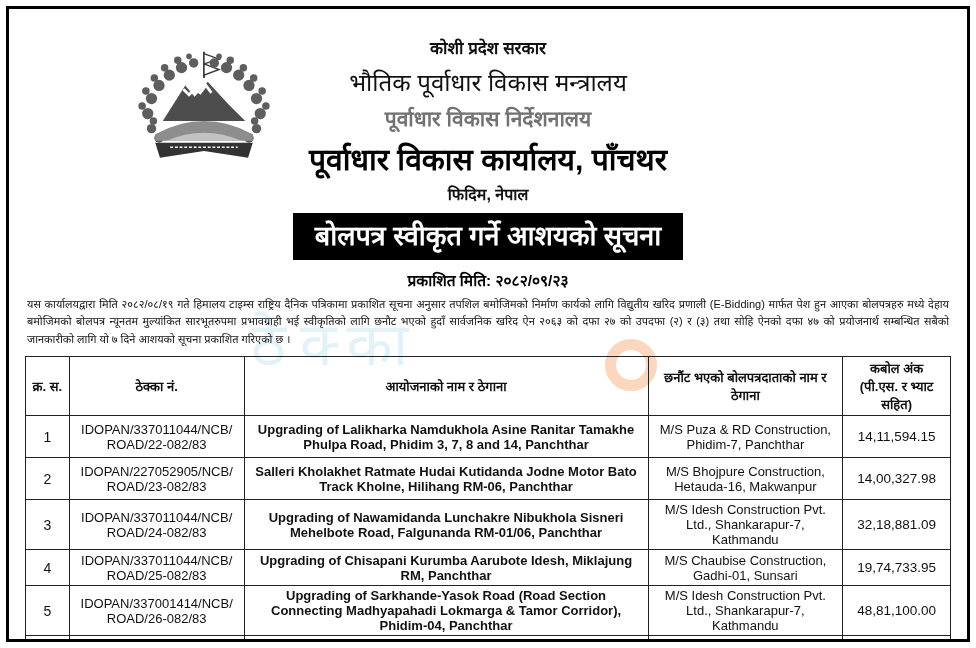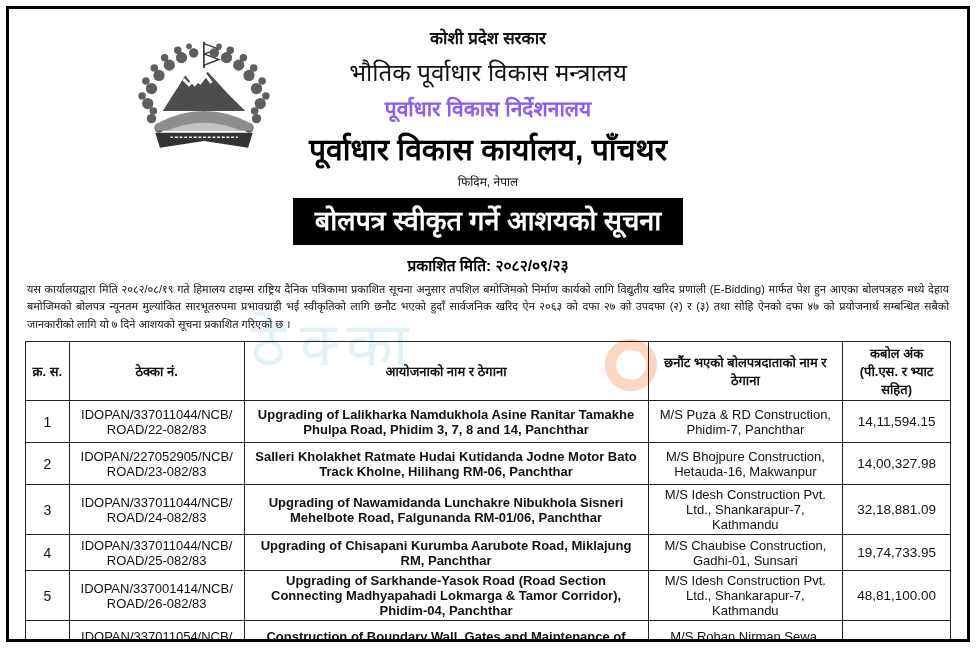--- a/index.html
+++ b/index.html
@@ -16,25 +16,25 @@
     border: 3px solid #000;
     padding: 8px 16px 6px;
     overflow: hidden;
   }
   
   .header-block { position: relative; text-align: center; z-index: 2; }
   .logo {
     position: absolute; left: 104px; top: 10px;
     width: 150px; height: 122px;
   }
-  .gov-line   { font-size: 17px; font-weight: bold; color:#111; margin-top: 9px; }
+  .gov-line   { font-size: 17px; font-weight: bold; color:#111; margin-top: 19px; }
   .ministry   { font-size: 24px; font-weight: normal; color:#111; margin-top: 6px; }
-  .directorate{ font-size: 21px; font-weight: bold; color:#8b5cf6; margin-top: 6px; }
+  .directorate{ font-size: 21px; font-weight: bold; color:#737373; margin-top: 6px; }
   .office     { font-size: 30px; font-weight: bold; color:#000; margin-top: 6px; }
-  .location   { font-size: 12px; font-weight: normal; color:#111; margin-top: 4px; }
+  .location   { font-size: 16px; font-weight: bold; color:#111; margin-top: 4px; }
   .banner {
     display: inline-block;
     background: #000; color: #fff;
     font-size: 27px; font-weight: bold;
     padding: 3px 22px 7px;
     margin-top: 8px;
   }
   .pub-date { font-size: 15.5px; font-weight: bold; margin-top: 9px; }
   
   .notice-body {
@@ -176,21 +176,21 @@
         <tr class="r3">
           <td class="sn">3</td>
           <td class="cno">IDOPAN/​337011044/​NCB/​ROAD/​24-082/​83</td>
           <td class="proj">Upgrading of Nawamidanda Lunchakre Nibukhola Sisneri Mehelbote Road, Falgunanda RM-01/06, Panchthar</td>
           <td class="bidder">M/S Idesh Construction Pvt. Ltd., Shankarapur-7, Kathmandu</td>
           <td class="amt">32,18,881.09</td>
         </tr>
         <tr class="r4">
           <td class="sn">4</td>
           <td class="cno">IDOPAN/​337011044/​NCB/​ROAD/​25-082/​83</td>
-          <td class="proj">Upgrading of Chisapani Kurumba Aarubote Road, Miklajung RM, Panchthar</td>
+          <td class="proj">Upgrading of Chisapani Kurumba Aarubote Idesh, Miklajung RM, Panchthar</td>
           <td class="bidder">M/S Chaubise Construction, Gadhi-01, Sunsari</td>
           <td class="amt">19,74,733.95</td>
         </tr>
         <tr class="r5">
           <td class="sn">5</td>
           <td class="cno">IDOPAN/​337001414/​NCB/​ROAD/​26-082/​83</td>
           <td class="proj">Upgrading of Sarkhande-Yasok Road (Road Section Connecting Madhyapahadi Lokmarga &amp; Tamor Corridor), Phidim-04, Panchthar</td>
           <td class="bidder">M/S Idesh Construction Pvt. Ltd., Shankarapur-7, Kathmandu</td>
           <td class="amt">48,81,100.00</td>
         </tr>

